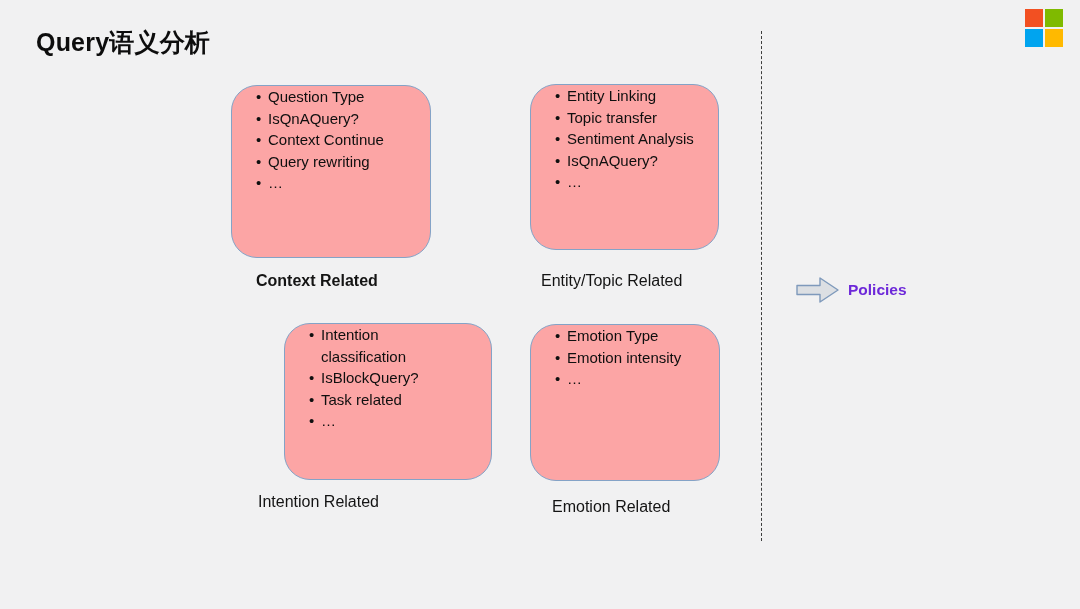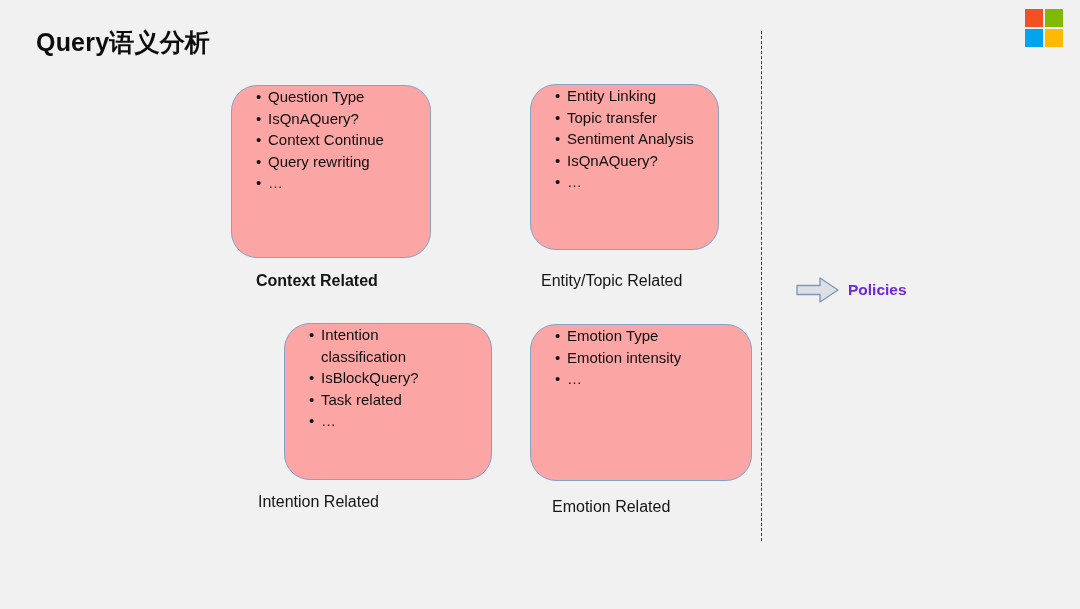--- a/index.html
+++ b/index.html
@@ -54,21 +54,21 @@
   }
   .box li::before {
     content:"\2022";
     position:absolute;
     left:0; top:0;
   }
   .box-context   { left:231px; top:85px;  width:200px; height:173px; }
   .box-entity    { left:530px; top:84px;  width:189px; height:166px; }
   .box-intention { left:236px; top:323px; width:208px; height:157px;margin-left:48px; }
   .box-intention li { padding-right:18px; }
-  .box-emotion   { left:530px; top:324px; width:222px; height:157px; }
+  .box-emotion   { left:530px; top:324px; width:190px; height:157px; }
 
   .box-label {
     position:absolute;
     font-size:16px;
     color:#141414;
     white-space:nowrap;
   }
   .label-context   { left:256px; top:272px;font-weight:bold; }
   .label-entity    { left:541px; top:272px;text-align:right; }
   .label-intention { left:258px; top:493px; }

